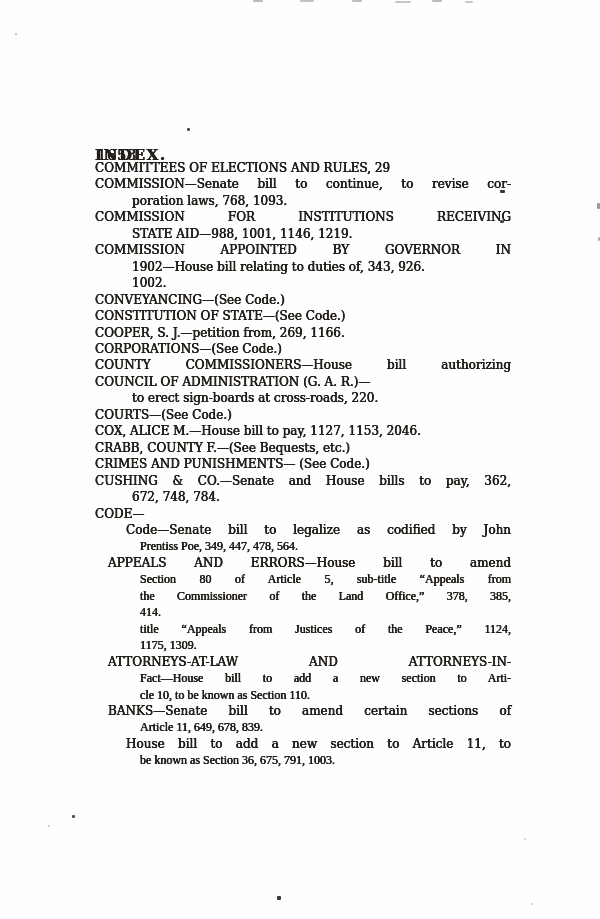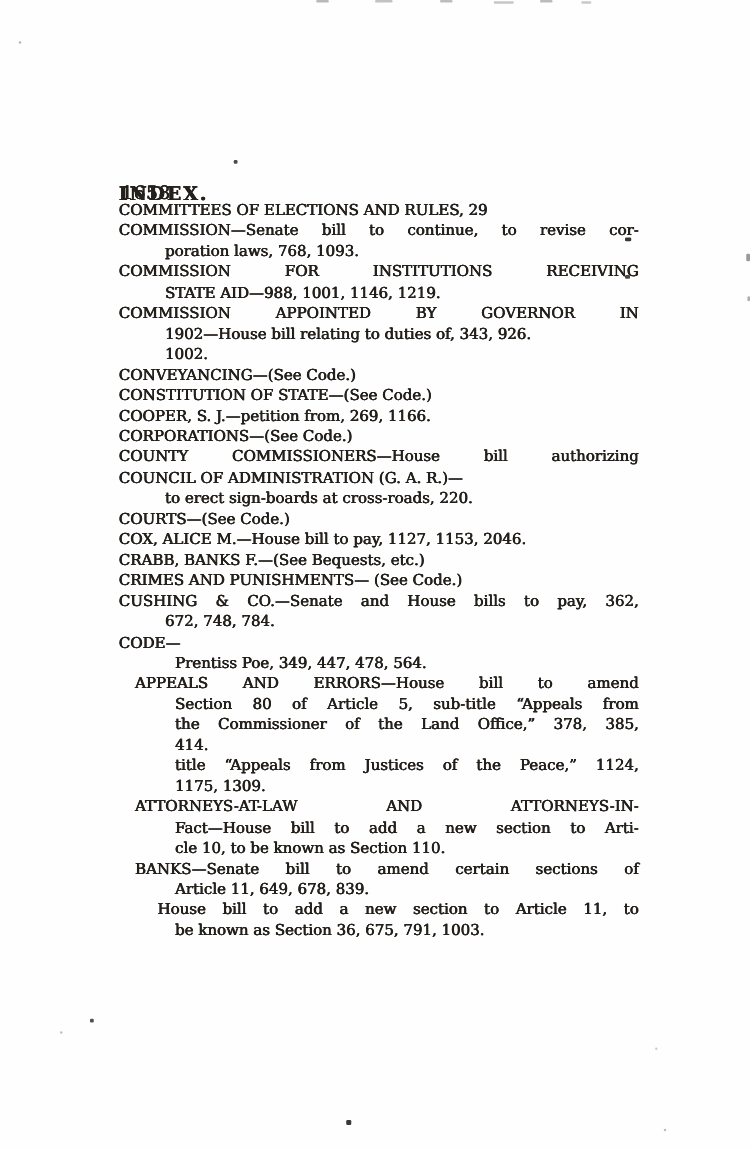--- a/index.html
+++ b/index.html
@@ -28,21 +28,21 @@
   .body-col{
     position:absolute;left:95px;top:160px;width:416px;
     font-size:12px;line-height:16.45px;
   }
   .ln{white-space:nowrap;}
   .ln.j{text-align:justify;text-align-last:justify;white-space:normal;}
   .ln-a{padding-left:0;}
   .ln-b{padding-left:37px;}
   .ln-c{padding-left:13px;}
   .ln-d{padding-left:31px;}
-  .ln-e{padding-left:45px;}
+  .ln-e{padding-left:45px;font-family:Liberation Serif, serif;}
 
   
   .speck{position:absolute;border-radius:1px;}
   .sp1{left:253px;top:0;width:10px;height:2px;background:#b9b9b9;}
   .sp2{left:300px;top:0;width:14px;height:2px;background:#c2c2c2;}
   .sp3{left:352px;top:0;width:10px;height:2px;background:#bdbdbd;}
   .sp4{left:395px;top:1px;width:16px;height:2px;background:#c6c6c6;}
   .sp5{left:432px;top:0;width:10px;height:2px;background:#bbbbbb;}
   .sp6{left:465px;top:1px;width:8px;height:2px;background:#c9c9c9;}
   .sp7{left:187px;top:128px;width:3px;height:3px;background:#4f4b47;}
@@ -78,25 +78,26 @@
       <div class="ln ln-b">1002.</div>
       <div class="ln ln-a">CONVEYANCING—(See Code.)</div>
       <div class="ln ln-a">CONSTITUTION OF STATE—(See Code.)</div>
       <div class="ln ln-a">COOPER, S. J.—petition from, 269, 1166.</div>
       <div class="ln ln-a">CORPORATIONS—(See Code.)</div>
       <div class="ln ln-a j">COUNTY COMMISSIONERS—House bill authorizing</div>
       <div class="ln ln-a">COUNCIL OF ADMINISTRATION (G. A. R.)—</div>
       <div class="ln ln-b">to erect sign-boards at cross-roads, 220.</div>
       <div class="ln ln-a">COURTS—(See Code.)</div>
       <div class="ln ln-a">COX, ALICE M.—House bill to pay, 1127, 1153, 2046.</div>
-      <div class="ln ln-a">CRABB, BANKS F.—(See Bequests, etc.)</div>
+      <div class="ln ln-a">CRABB, COUNTY F.—(See Bequests, etc.)</div>
       <div class="ln ln-a">CRIMES AND PUNISHMENTS— (See Code.)</div>
       <div class="ln ln-a j">CUSHING &amp; CO.—Senate and House bills to pay, 362,</div>
       <div class="ln ln-b">672, 748, 784.</div>
       <div class="ln ln-a">CODE—</div>
+      <div class="ln ln-d j">Code—Senate bill to legalize as codified by John</div>
       <div class="ln ln-e">Prentiss Poe, 349, 447, 478, 564.</div>
       <div class="ln ln-c j">APPEALS AND ERRORS—House bill to amend</div>
       <div class="ln ln-e j">Section 80 of Article 5, sub-title “Appeals from</div>
       <div class="ln ln-e j">the Commissioner of the Land Office,” 378, 385,</div>
       <div class="ln ln-e">414.</div>
       <div class="ln ln-e j">title “Appeals from Justices of the Peace,” 1124,</div>
       <div class="ln ln-e">1175, 1309.</div>
       <div class="ln ln-c j">ATTORNEYS-AT-LAW AND ATTORNEYS-IN-</div>
       <div class="ln ln-e j">Fact—House bill to add a new section to Arti-</div>
       <div class="ln ln-e">cle 10, to be known as Section 110.</div>

